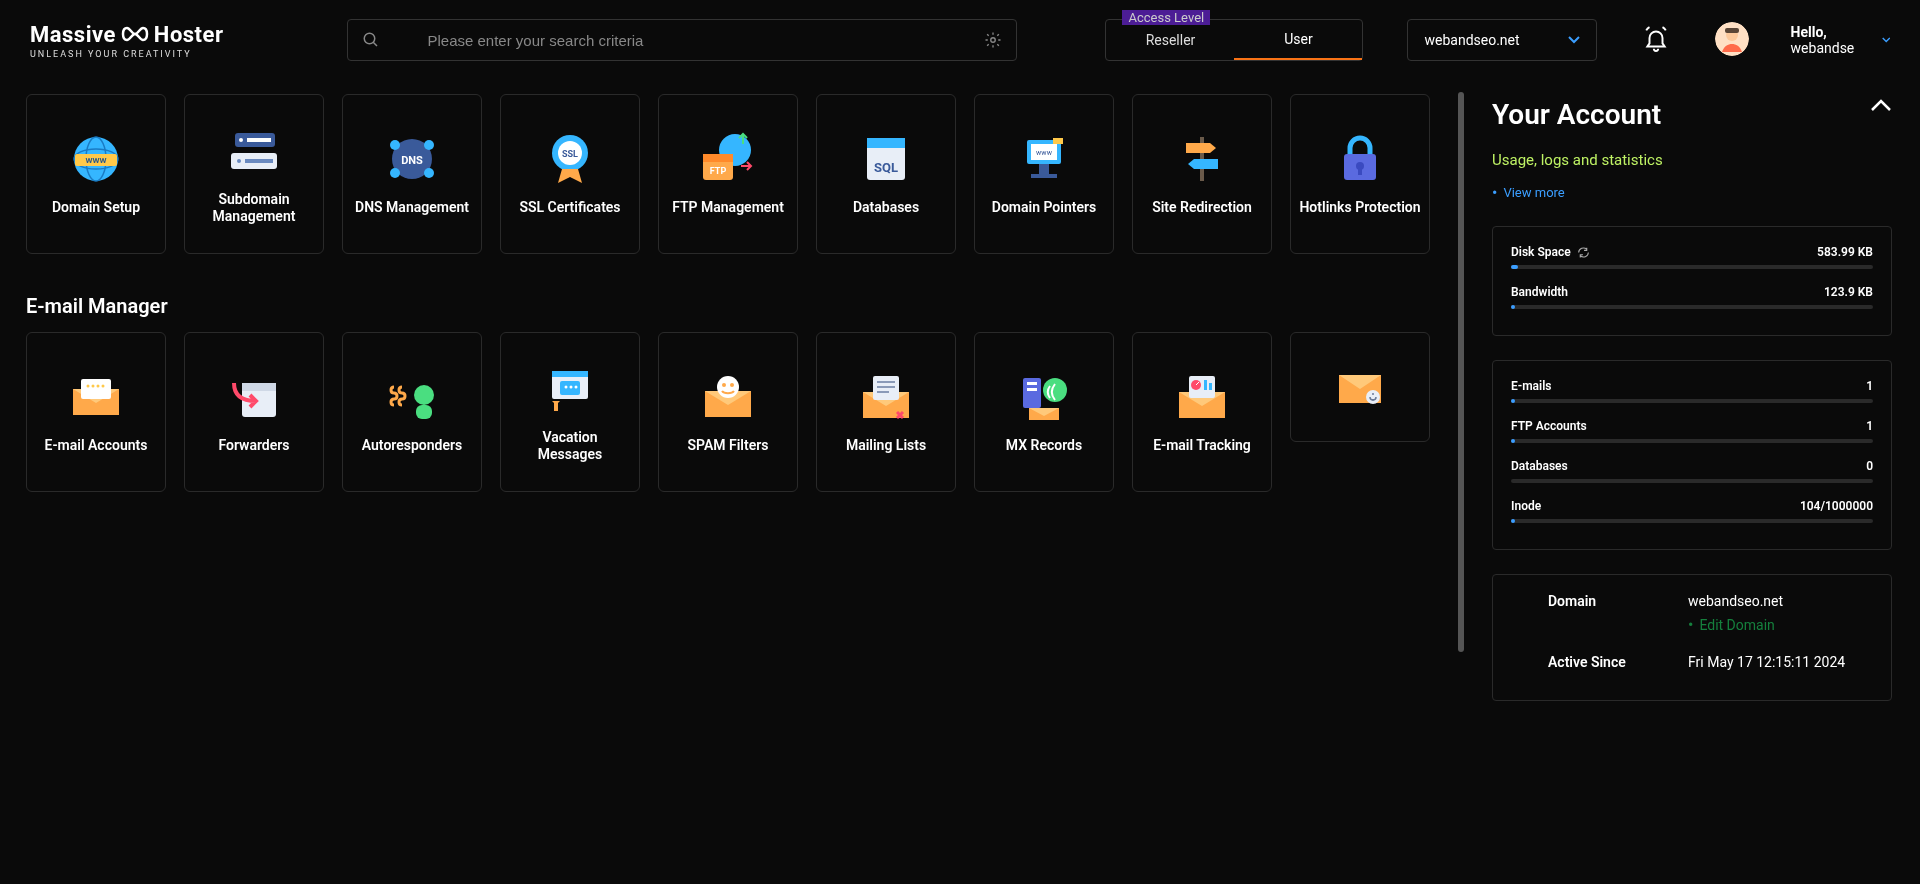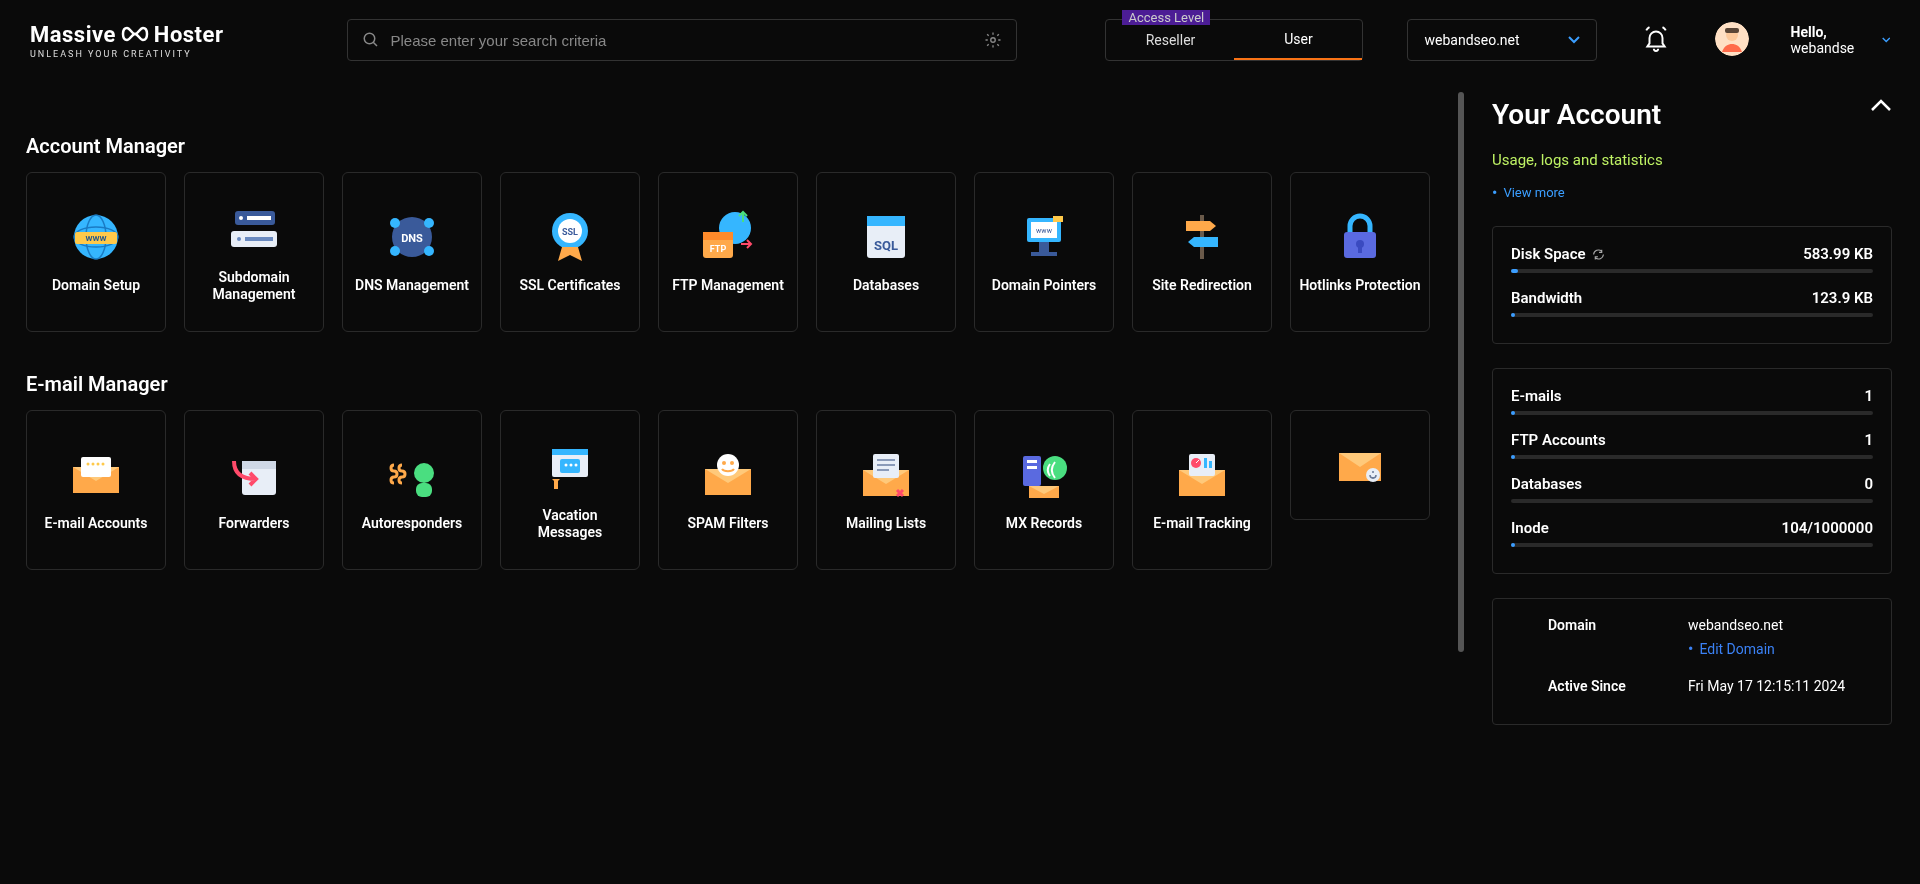--- a/index.html
+++ b/index.html
@@ -28,20 +28,21 @@
 
 .search {
   flex: 0 0 670px;
   display: flex;
   align-items: center;
   border: 1px solid #333;
   border-radius: 4px;
   height: 42px;
   padding: 0 14px;
   margin-left: 100px;
+  gap: 37px;
 }
 .search input {
   flex: 1;
   background: none;
   border: none;
   color: #fff;
   font-size: 15px;
   outline: none;
   margin-left: 10px;
 }
@@ -157,29 +158,29 @@
 .ya-sub { font-size: 15px; margin-top: 20px; color: #bef264; }
 .view-more { color: #3b9eff; font-size: 13px; margin-top: 14px; display: flex; align-items: center; gap: 6px; cursor: pointer; }
 .view-more::before { content: "•"; font-size: 16px; }
 
 .panel {
   border: 1px solid #2a2a2a;
   border-radius: 4px;
   padding: 18px 18px 10px;
   margin-top: 24px;
 }
-.stat { display: flex; justify-content: space-between; font-size: 15px; font-weight: 600; margin-bottom: 6px; }
+.stat { display: flex; justify-content: space-between; font-size: 12px; font-weight: 600; margin-bottom: 6px; }
 .stat .name { display: flex; align-items: center; gap: 6px; }
 .bar { height: 4px; background: #2a2a2a; border-radius: 2px; margin-bottom: 16px; position: relative; }
 .bar .fill { position: absolute; left: 0; top: 0; bottom: 0; background: #3b9eff; border-radius: 2px; }
 
 .info-row { display: flex; margin-bottom: 20px; }
 .info-row .k { flex: 0 0 140px; font-weight: 600; font-size: 14px; margin-left: 37px; }
 .info-row .v { flex: 1; font-size: 14px; }
-.edit-link { color: #3b82f6; font-size: 14px; margin-top: 6px; display: flex; align-items: center; gap: 6px; cursor: pointer; }
+.edit-link { color: #15803d; font-size: 14px; margin-top: 6px; display: flex; align-items: center; gap: 6px; cursor: pointer; }
 .edit-link::before { content: "•"; font-size: 16px; }
 
 .chevron { display: inline-block; }
 
 .spacer-flex { flex: 1; }
 </style>
 </head>
 <body>
 
 <div class="header">
@@ -243,21 +244,20 @@
     <svg class="chevron" width="12" height="8" viewBox="0 0 12 8">
         <path d="M1 1l5 5 5-5" fill="none" stroke="#3b9eff" stroke-width="2"></path>
       </svg>
   </div>
 </div>
 
 <div class="content">
   <div class="main">
     <div class="scrollbar-sim"></div>
 
-    <div class="section-title">Account Manager</div>
     <div class="tiles">
       <div class="tile">
         <div class="t-icon">
             <svg width="54" height="54" viewBox="0 0 54 54">
               <circle cx="27" cy="27" r="22" fill="#35b6ff"></circle>
               <ellipse cx="27" cy="27" rx="22" ry="10" fill="none" stroke="#1a7bc4" stroke-width="1.5"></ellipse>
               <ellipse cx="27" cy="27" rx="10" ry="22" fill="none" stroke="#1a7bc4" stroke-width="1.5"></ellipse>
               <rect x="6" y="22" width="42" height="12" rx="2" fill="#ffc94a"></rect>
               <text x="27" y="31" text-anchor="middle" font-size="8" font-weight="700" fill="#2a5a8a">WWW</text>
             </svg>

